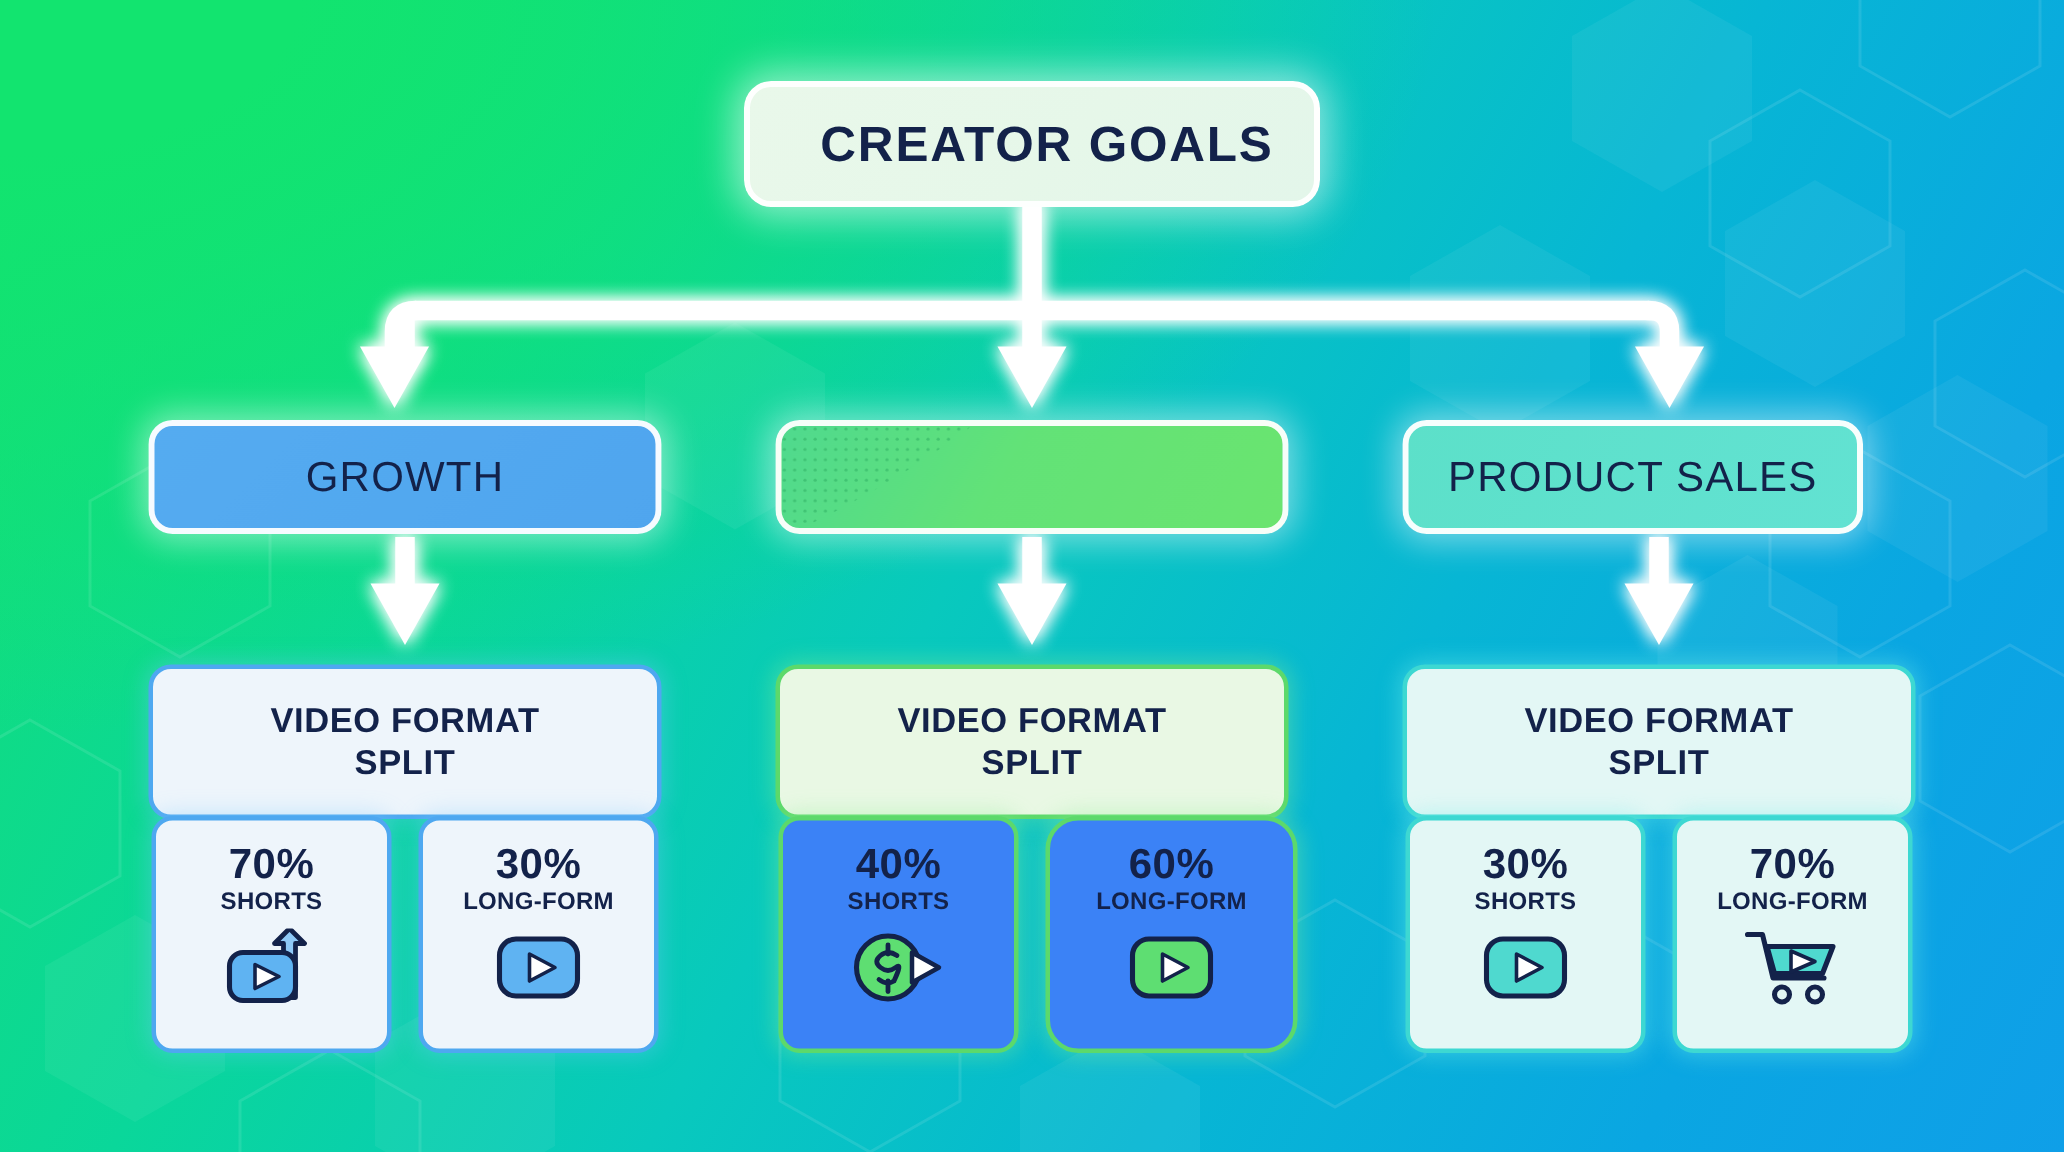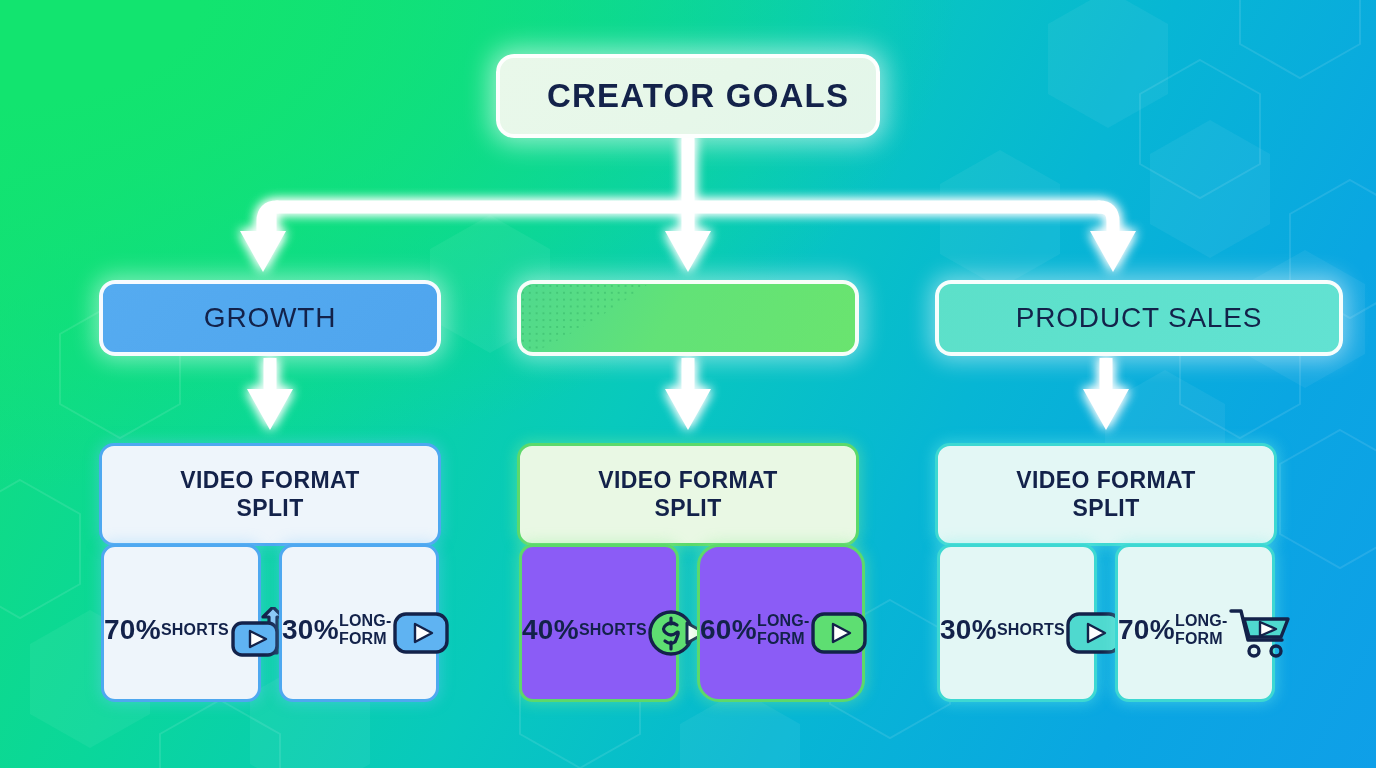--- a/index.html
+++ b/index.html
@@ -62,32 +62,32 @@
   }
   .fmt span {
     font-size:23px; font-weight:bold; line-height:1.18; letter-spacing:0.4px;
     color:#13224a;
   }
 
   
   .stat {
     top:544px; height:158px;
     border-radius:14px;
-    display:flex; flex-direction:row; align-items:center;
+    display:flex; flex-direction:column; align-items:center;
     padding-top:13px;
   }
   .stat .pct { font-size:28px; font-weight:bold; color:#13224a; letter-spacing:0.3px; }
   .stat .lbl { font-size:16px; font-weight:bold; color:#13224a; letter-spacing:0.2px; margin-top:1px; }
   .stat .ico { margin-top:7px; display:flex; align-items:center; justify-content:center; height:54px; }
 
   
   .c-growth-fmt { background:#eef5fb; border:3px solid #4ea8f0; box-shadow:0 0 14px 2px rgba(120,200,255,.35); }
   .c-growth-stat{ background:#eef5fb; border:3px solid #4ea8f0; box-shadow:0 0 14px 2px rgba(120,200,255,.35); }
   .c-rev-fmt    { background:#e9f8e4; border:3px solid #5cd96b; box-shadow:0 0 14px 2px rgba(140,240,150,.40); }
-  .c-rev-stat   { background:#8b5cf6; border:3px solid #5cd96b; box-shadow:0 0 14px 2px rgba(140,240,150,.40); }
+  .c-rev-stat   { background:#3b82f6; border:3px solid #5cd96b; box-shadow:0 0 14px 2px rgba(140,240,150,.40); }
   .c-ps-fmt     { background:#e3f7f5; border:3px solid #3dd8d2; box-shadow:0 0 14px 2px rgba(120,240,235,.40); }
   .c-ps-stat    { background:#e3f7f5; border:3px solid #3dd8d2; box-shadow:0 0 14px 2px rgba(120,240,235,.40); }
 </style>
 </head>
 <body>
 
 <div id="bg"></div>
 
 <svg id="bgHex" viewBox="0 0 1376 768">
   <defs>
@@ -237,21 +237,21 @@
   <div class="pct">60%</div>
   <div class="lbl">LONG-FORM</div>
   <div class="ico">
     <svg width="58" height="44" viewBox="0 0 58 44">
       <rect x="3" y="3" width="52" height="38" rx="11" fill="#5ede72" stroke="#13224a" stroke-width="3.4"></rect>
       <polygon points="23,13 40,22 23,31" fill="#ffffff" stroke="#13224a" stroke-width="2.4" stroke-linejoin="round"></polygon>
     </svg>
   </div>
 </div>
 
-<div class="card cat" style="left:935px;width:408px;background:linear-gradient(120deg,#5ce0c9,#62e2d2);">
+<div class="card cat" style="left:935px;width:307px;background:linear-gradient(120deg,#5ce0c9,#62e2d2);">
   <span>PRODUCT SALES</span>
 </div>
 
 <div class="card fmt c-ps-fmt" style="left:935px;width:342px;">
   <span>
     <span>VIDEO FORMAT</span><br>
     <span>SPLIT</span>
   </span>
 </div>
 

